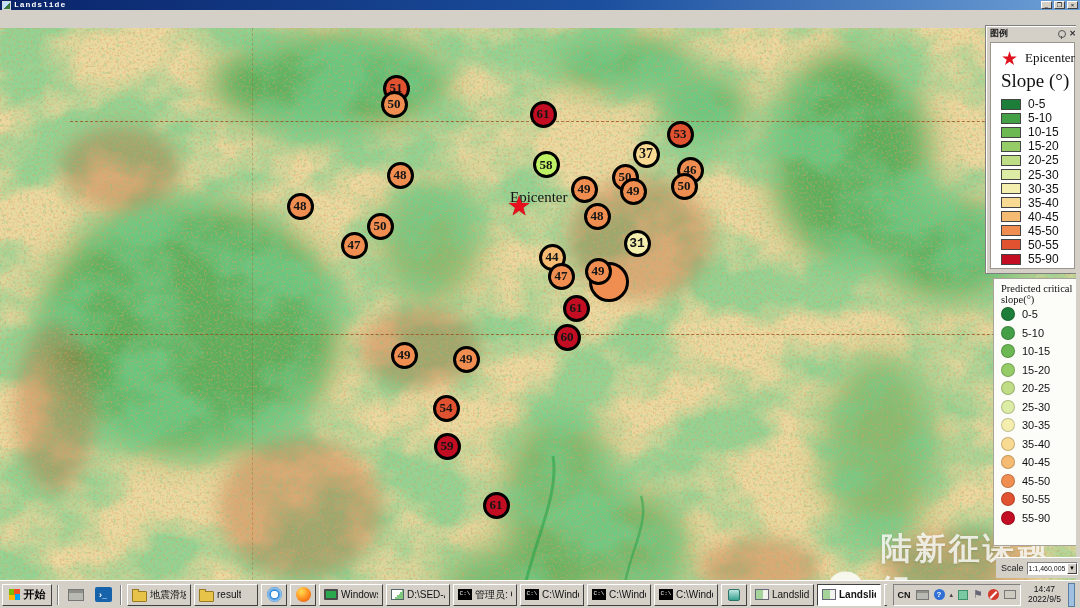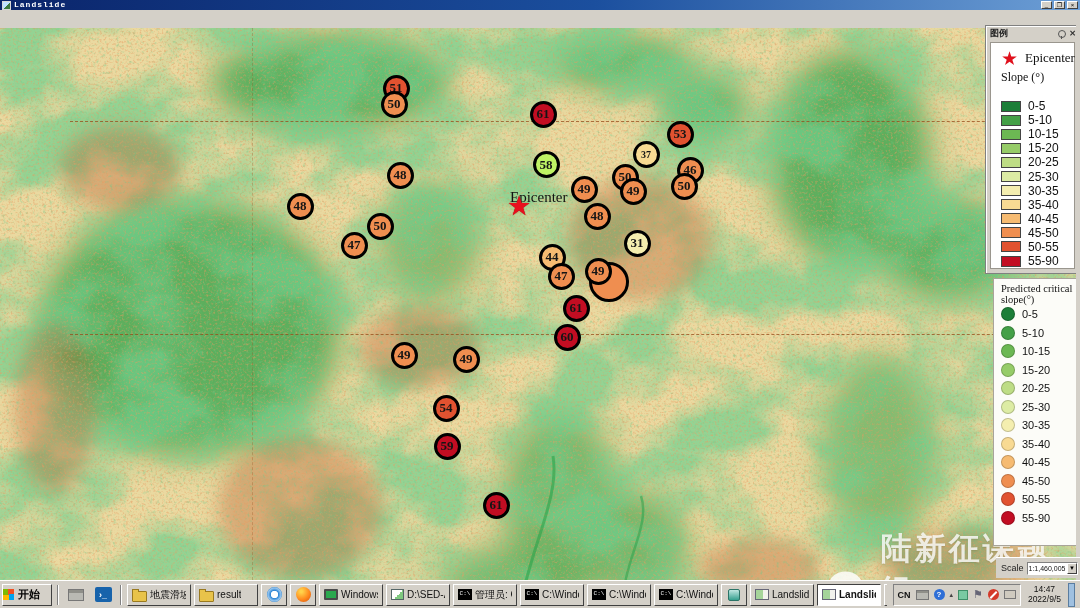--- a/index.html
+++ b/index.html
@@ -43,21 +43,21 @@
            border:1px solid #808080;box-shadow:inset 1px 1px 0 #fff;box-sizing:border-box;}
   .l1-header{height:13px;display:flex;align-items:center;padding:1px 3px 0 4px;font-size:9px;font-weight:bold;color:#222;gap:3px;}
   .l1-header .spacer{flex:1;}
   .pin-icon{width:6px;height:6px;border:1px solid #555;border-radius:50%;position:relative;}
   .pin-icon::after{content:"";position:absolute;left:2px;top:5px;width:1px;height:3px;background:#555;}
   .hdr-close{font-size:8px;line-height:8px;color:#333;}
   .l1-body{position:absolute;left:4px;top:16px;right:4px;bottom:4px;background:#fff;border:1px solid #9a968e;
            padding:4px 0 0 10px;box-sizing:border-box;}
   .l1-epirow{display:flex;align-items:center;gap:7px;height:22px;font-family:"Liberation Serif",serif;font-size:13px;color:#111;}
   .l1-epirow .star{font-size:19px;color:#e0101c;line-height:19px;}
-  .l1-slope{font-family:"Liberation Serif",serif;font-size:12px;color:#111;margin:1px 0 14px;}
+  .l1-slope{font-family:"Liberation Serif",serif;font-size:19px;color:#111;margin:1px 0 5px;}
   .lrow{display:flex;align-items:center;gap:7px;}
   .legend1 .lrow{height:14.1px;}
   .sw-rect{width:20px;height:11px;border:1px solid #444;flex:none;box-sizing:border-box;}
   .llabel{font-family:Liberation Sans, sans-serif;font-size:12px;color:#111;white-space:nowrap;}
 
   
   .legend2{position:absolute;left:993px;top:278px;width:87px;height:268px;background:#fcfcf8;
            border:1px solid #a8a49a;padding:4px 0 0 7px;box-sizing:border-box;}
   .l2-title{font-family:"Liberation Serif",serif;font-size:10.5px;line-height:11px;color:#111;}
   .legend2 .lrow{height:18.5px;}
@@ -72,21 +72,21 @@
   .scale-combo{flex:1;height:13px;background:#fff;border:1px solid;border-color:#808080 #fff #fff #808080;
                display:flex;align-items:center;box-sizing:border-box;}
   .scale-value{flex:1;font-size:7px;padding-left:1px;color:#111;white-space:nowrap;overflow:hidden;}
   .combo-arrow{width:10px;height:11px;background:#d4d0c8;border:1px solid;border-color:#fff #404040 #404040 #fff;
                font-size:6px;line-height:9px;text-align:center;color:#000;box-sizing:border-box;flex:none;}
 
   
   .taskbar{position:absolute;left:0;top:580px;width:1080px;height:28px;background:#d4d0c8;border-top:1px solid #fff;
            display:flex;align-items:center;gap:3px;padding:0 2px;box-sizing:border-box;}
   .start-btn{width:50px;height:22px;background:#d4d0c8;border:1px solid;border-color:#fff #404040 #404040 #fff;
-             display:flex;align-items:center;justify-content:flex-start;gap:4px;font-weight:bold;font-size:11px;flex:none;box-sizing:border-box;}
+             display:flex;align-items:center;justify-content:center;gap:4px;font-weight:bold;font-size:11px;flex:none;box-sizing:border-box;}
   .flag-icon{width:11px;height:11px;background:#d44;background:conic-gradient(#f25022 0 25%,#00a4ef 0 50%,#ffb900 0 75%,#7fba00 0);flex:none;}
   .ql-sep{width:0;height:20px;border-left:1px solid #808080;border-right:1px solid #fff;margin:0 2px;flex:none;}
   .ql-icon{width:24px;height:22px;display:flex;align-items:center;justify-content:center;flex:none;}
   .icon-printerq{width:16px;height:12px;background:#b9b9b3;border:1px solid #777;box-shadow:inset 0 3px 0 #8f8f89;box-sizing:border-box;}
   .icon-powershell{width:17px;height:15px;background:#1763ab;color:#fff;font-size:9px;font-weight:bold;border-radius:2px;
                    display:flex;align-items:center;justify-content:center;}
   #task-buttons{display:flex;gap:3px;align-items:center;flex:1;min-width:0;overflow:hidden;}
   .tbtn{height:22px;background:#d4d0c8;border:1px solid;border-color:#fff #404040 #404040 #fff;
         display:flex;align-items:center;gap:3px;padding:0 4px;width:64px;box-sizing:border-box;
         overflow:hidden;white-space:nowrap;flex:none;cursor:default;}
@@ -194,32 +194,32 @@
     <div class="gridline-v"></div>
 
     <div class="epicenter-label">Epicenter</div>
     <div class="epicenter-star">★</div>
 
     <div id="marker-layer">
         <div class="marker" style="left: 382.5px; top: 46.5px; height: 27px; width: 27px; background: rgb(225, 82, 48); font-size: 13px;">51</div>
         <div class="marker" style="left: 380.5px; top: 62.5px; height: 27px; width: 27px; background: rgb(239, 142, 80); font-size: 13px;">50</div>
         <div class="marker" style="left: 529.5px; top: 72.5px; height: 27px; width: 27px; background: rgb(194, 13, 34); font-size: 13px;">61</div>
         <div class="marker" style="left: 666.5px; top: 92.5px; height: 27px; width: 27px; background: rgb(225, 82, 48); font-size: 13px;">53</div>
-        <div class="marker" style="left: 632.5px; top: 112.5px; height: 27px; width: 27px; background: rgb(248, 218, 147); font-size: 10px;">37</div>
+        <div class="marker" style="left: 632.5px; top: 112.5px; height: 27px; width: 27px; background: rgb(248, 218, 147); font-size: 14px;">37</div>
         <div class="marker" style="left: 532.5px; top: 123px; height: 27px; width: 27px; background: #bef264; font-size: 13px;">58</div>
         <div class="marker" style="left: 676.5px; top: 128.5px; height: 27px; width: 27px; background: rgb(239, 142, 80); font-size: 13px;">46</div>
         <div class="marker" style="left: 386.5px; top: 133.5px; height: 27px; width: 27px; background: rgb(239, 142, 80); font-size: 13px;">48</div>
         <div class="marker" style="left: 611.5px; top: 135.5px; height: 27px; width: 27px; background: rgb(239, 142, 80); font-size: 13px;">50</div>
         <div class="marker" style="left: 670.5px; top: 144.5px; height: 27px; width: 27px; background: rgb(239, 142, 80); font-size: 13px;">50</div>
         <div class="marker" style="left: 570.5px; top: 147.5px; height: 27px; width: 27px; background: rgb(239, 142, 80); font-size: 13px;">49</div>
         <div class="marker" style="left: 619.5px; top: 149.5px; height: 27px; width: 27px; background: rgb(239, 142, 80); font-size: 13px;">49</div>
         <div class="marker" style="left: 286.5px; top: 164.5px; height: 27px; width: 27px; background: rgb(239, 142, 80); font-size: 13px;">48</div>
         <div class="marker" style="left: 583.5px; top: 174.5px; height: 27px; width: 27px; background: rgb(239, 142, 80); font-size: 13px;">48</div>
         <div class="marker" style="left: 366.5px; top: 184.5px; height: 27px; width: 27px; background: rgb(239, 142, 80); font-size: 13px;">50</div>
-        <div class="marker" style="left: 623.5px; top: 201.5px; height: 27px; width: 27px; background: rgb(244, 238, 175); font-size: 13px;">31</div>
+        <div class="marker" style="left: 623.5px; top: 201.5px; height: 27px; width: 27px; background: rgb(244, 238, 175); font-size: 13px; font-family: Liberation Mono, monospace;">31</div>
         <div class="marker" style="left: 340.5px; top: 203.5px; height: 27px; width: 27px; background: rgb(239, 142, 80); font-size: 13px;">47</div>
         <div class="marker" style="left: 538.5px; top: 215.5px; height: 27px; width: 27px; background: rgb(246, 187, 114); font-size: 13px;">44</div>
         <div class="marker" style="left: 547.5px; top: 234.5px; height: 27px; width: 27px; background: rgb(239, 142, 80); font-size: 13px;">47</div>
         <div class="marker" style="left: 589px; top: 234px; height: 40px; width: 40px; background: rgb(239, 142, 80); font-size: 15px;"></div>
         <div class="marker" style="left: 584.5px; top: 229.5px; height: 27px; width: 27px; background: rgb(239, 142, 80); font-size: 13px;">49</div>
         <div class="marker" style="left: 562.5px; top: 266.5px; height: 27px; width: 27px; background: rgb(194, 13, 34); font-size: 13px;">61</div>
         <div class="marker" style="left: 553.5px; top: 295.5px; height: 27px; width: 27px; background: rgb(194, 13, 34); font-size: 13px;">60</div>
         <div class="marker" style="left: 390.5px; top: 313.5px; height: 27px; width: 27px; background: rgb(239, 142, 80); font-size: 13px;">49</div>
         <div class="marker" style="left: 452.5px; top: 317.5px; height: 27px; width: 27px; background: rgb(239, 142, 80); font-size: 13px;">49</div>
         <div class="marker" style="left: 432.5px; top: 366.5px; height: 27px; width: 27px; background: rgb(225, 82, 48); font-size: 13px;">54</div>

